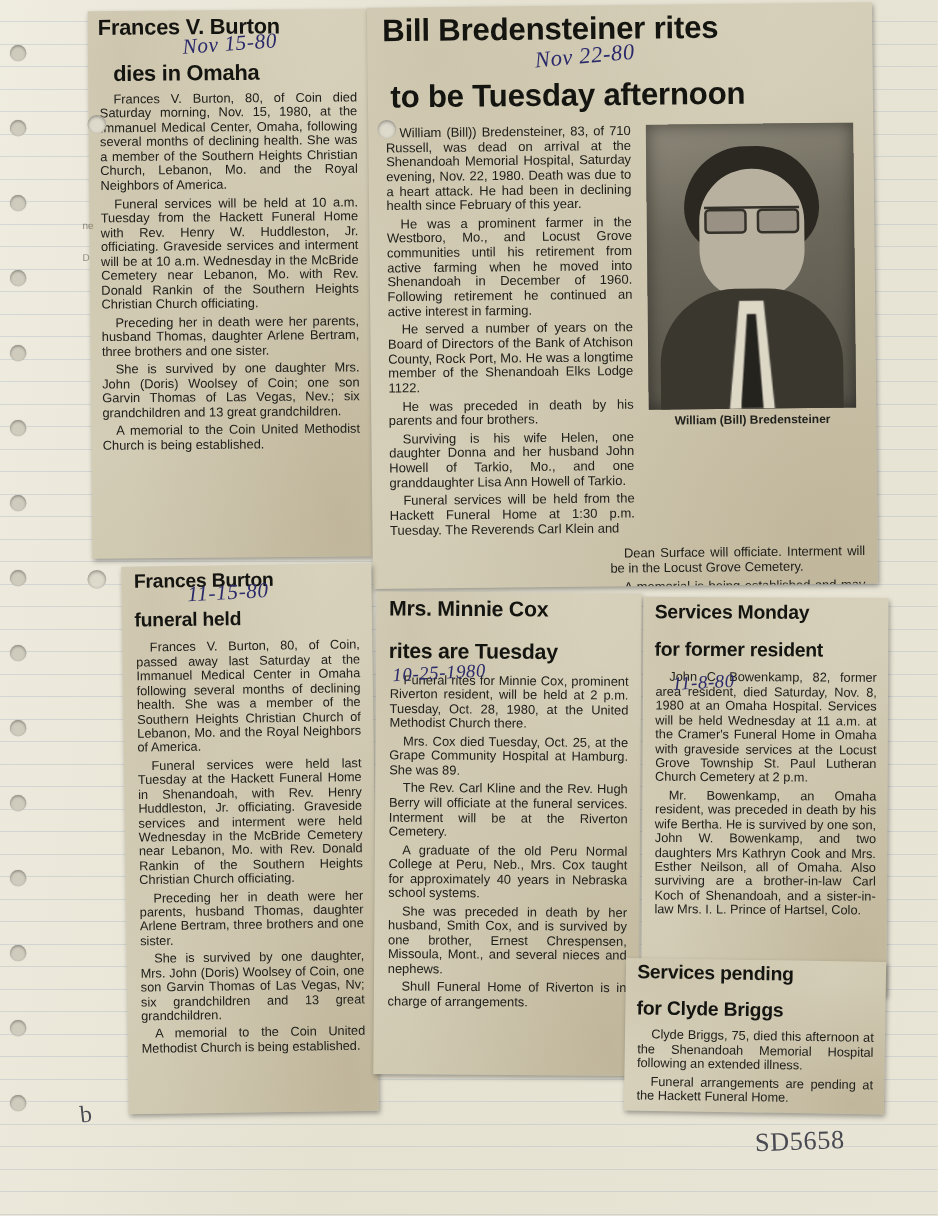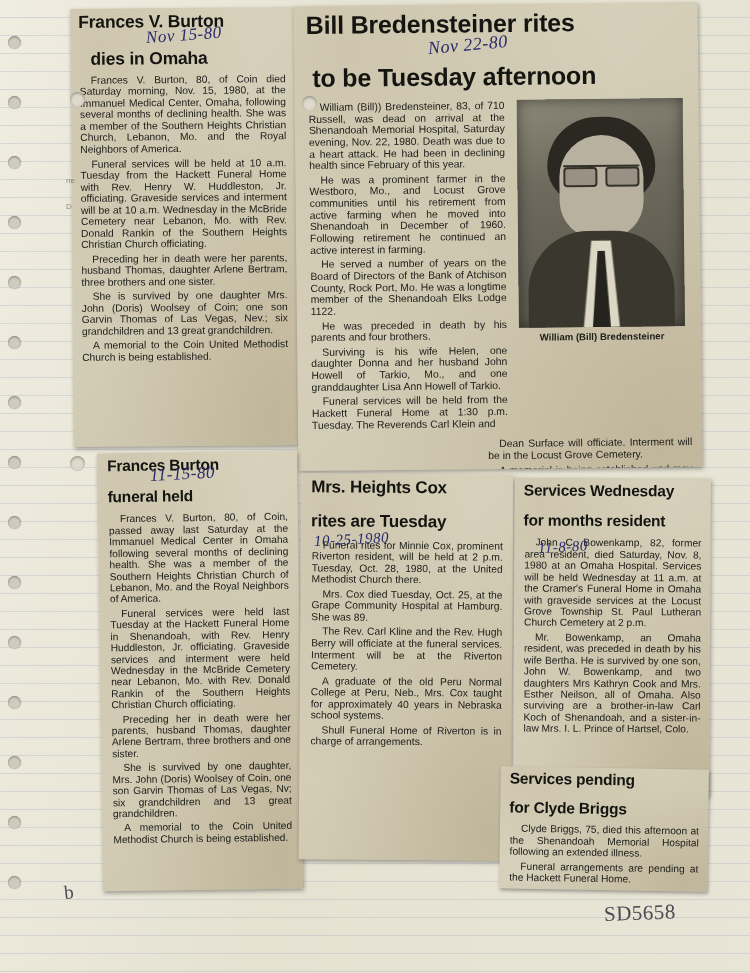--- a/index.html
+++ b/index.html
@@ -302,39 +302,40 @@
         <p>She is survived by one daughter, Mrs. John (Doris) Woolsey of Coin, one son Garvin Thomas of Las Vegas, Nv; six grandchildren and 13 great grandchildren.</p>
         <p>A memorial to the Coin United Methodist Church is being established.</p>
       </div>
     </div>
   </div>
   <div class="hand" style="left:150px; top:466px; font-size:17px; transform:rotate(-3deg)">11-15-80</div>
 
   <div class="clip" id="clip-cox">
     <div class="inner">
       <div class="headline">
-        <span>Mrs. Heights Cox</span>
+        <span>Mrs. Minnie Cox</span>
         <span class="l2">rites are Tuesday</span>
       </div>
       <div class="body">
         <p>Funeral rites for Minnie Cox, prominent Riverton resident, will be held at 2 p.m. Tuesday, Oct. 28, 1980, at the United Methodist Church there.</p>
         <p>Mrs. Cox died Tuesday, Oct. 25, at the Grape Community Hospital at Hamburg. She was 89.</p>
         <p>The Rev. Carl Kline and the Rev. Hugh Berry will officiate at the funeral services. Interment will be at the Riverton Cemetery.</p>
         <p>A graduate of the old Peru Normal College at Peru, Neb., Mrs. Cox taught for approximately 40 years in Nebraska school systems.</p>
+        <p>She was preceded in death by her husband, Smith Cox, and is survived by one brother, Ernest Chrespensen, Missoula, Mont., and several nieces and nephews.</p>
         <p>Shull Funeral Home of Riverton is in charge of arrangements.</p>
       </div>
     </div>
   </div>
   <div class="hand" style="left:314px; top:533px; font-size:15px; transform:rotate(-3deg)">10-25-1980</div>
 
   <div class="clip" id="clip-bowenkamp">
     <div class="inner">
       <div class="headline">
-        <span>Services Wednesday</span>
-        <span class="l2">for months resident</span>
+        <span>Services Monday</span>
+        <span class="l2">for former resident</span>
       </div>
       <div class="body">
         <p>John C. Bowenkamp, 82, former area resident, died Saturday, Nov. 8, 1980 at an Omaha Hospital. Services will be held Wednesday at 11 a.m. at the Cramer's Funeral Home in Omaha with graveside services at the Locust Grove Township St. Paul Lutheran Church Cemetery at 2 p.m.</p>
         <p>Mr. Bowenkamp, an Omaha resident, was preceded in death by his wife Bertha. He is survived by one son, John W. Bowenkamp, and two daughters Mrs Kathryn Cook and Mrs. Esther Neilson, all of Omaha. Also surviving are a brother-in-law Carl Koch of Shenandoah, and a sister-in-law Mrs. I. L. Prince of Hartsel, Colo.</p>
       </div>
     </div>
   </div>
   <div class="hand" style="left:538px; top:540px; font-size:15px; transform:rotate(-3deg)">11-8-80</div>
 
   <div class="clip" id="clip-briggs">

